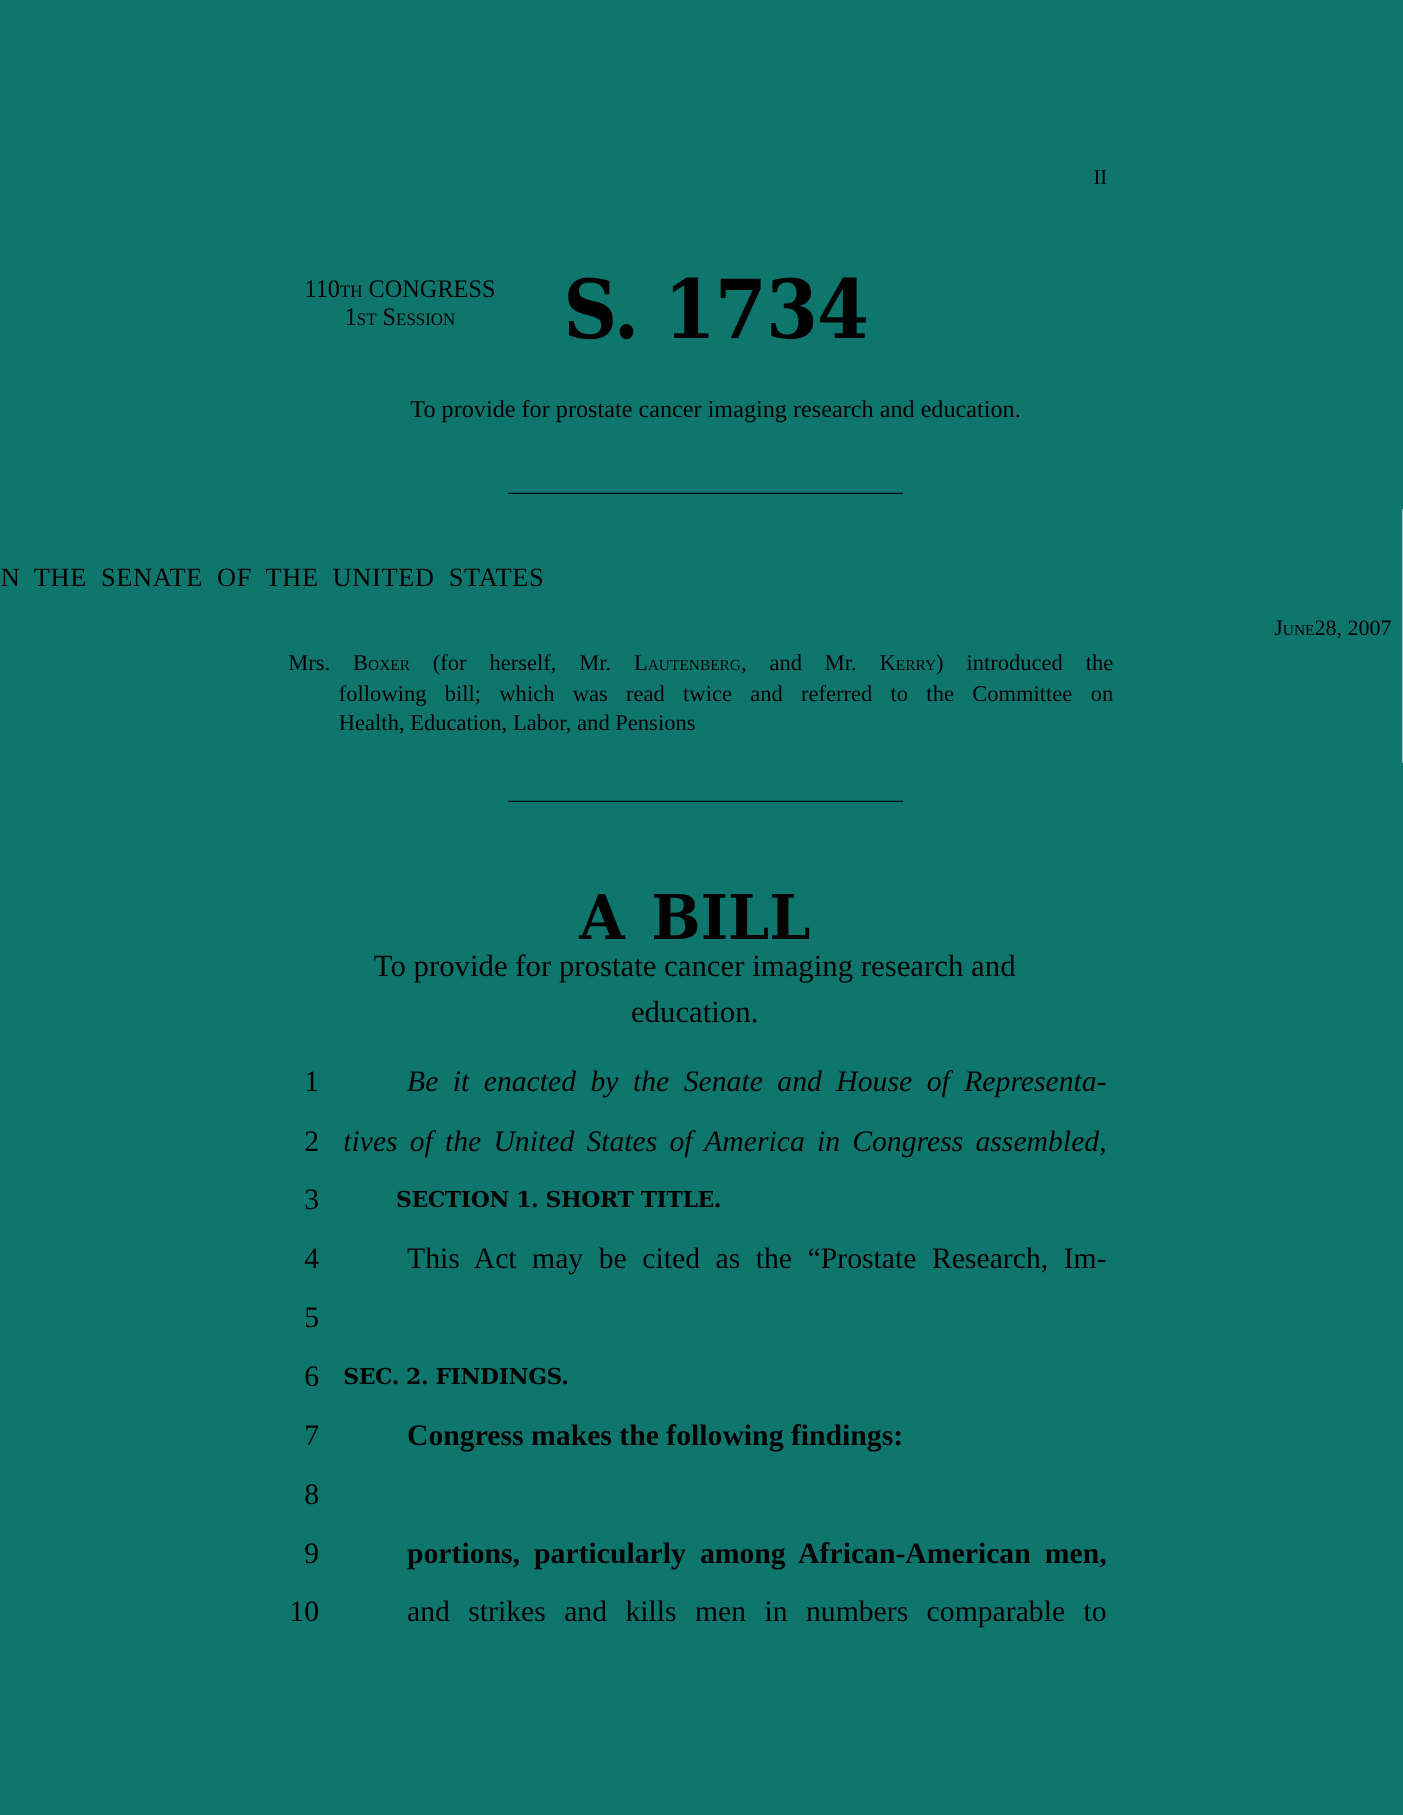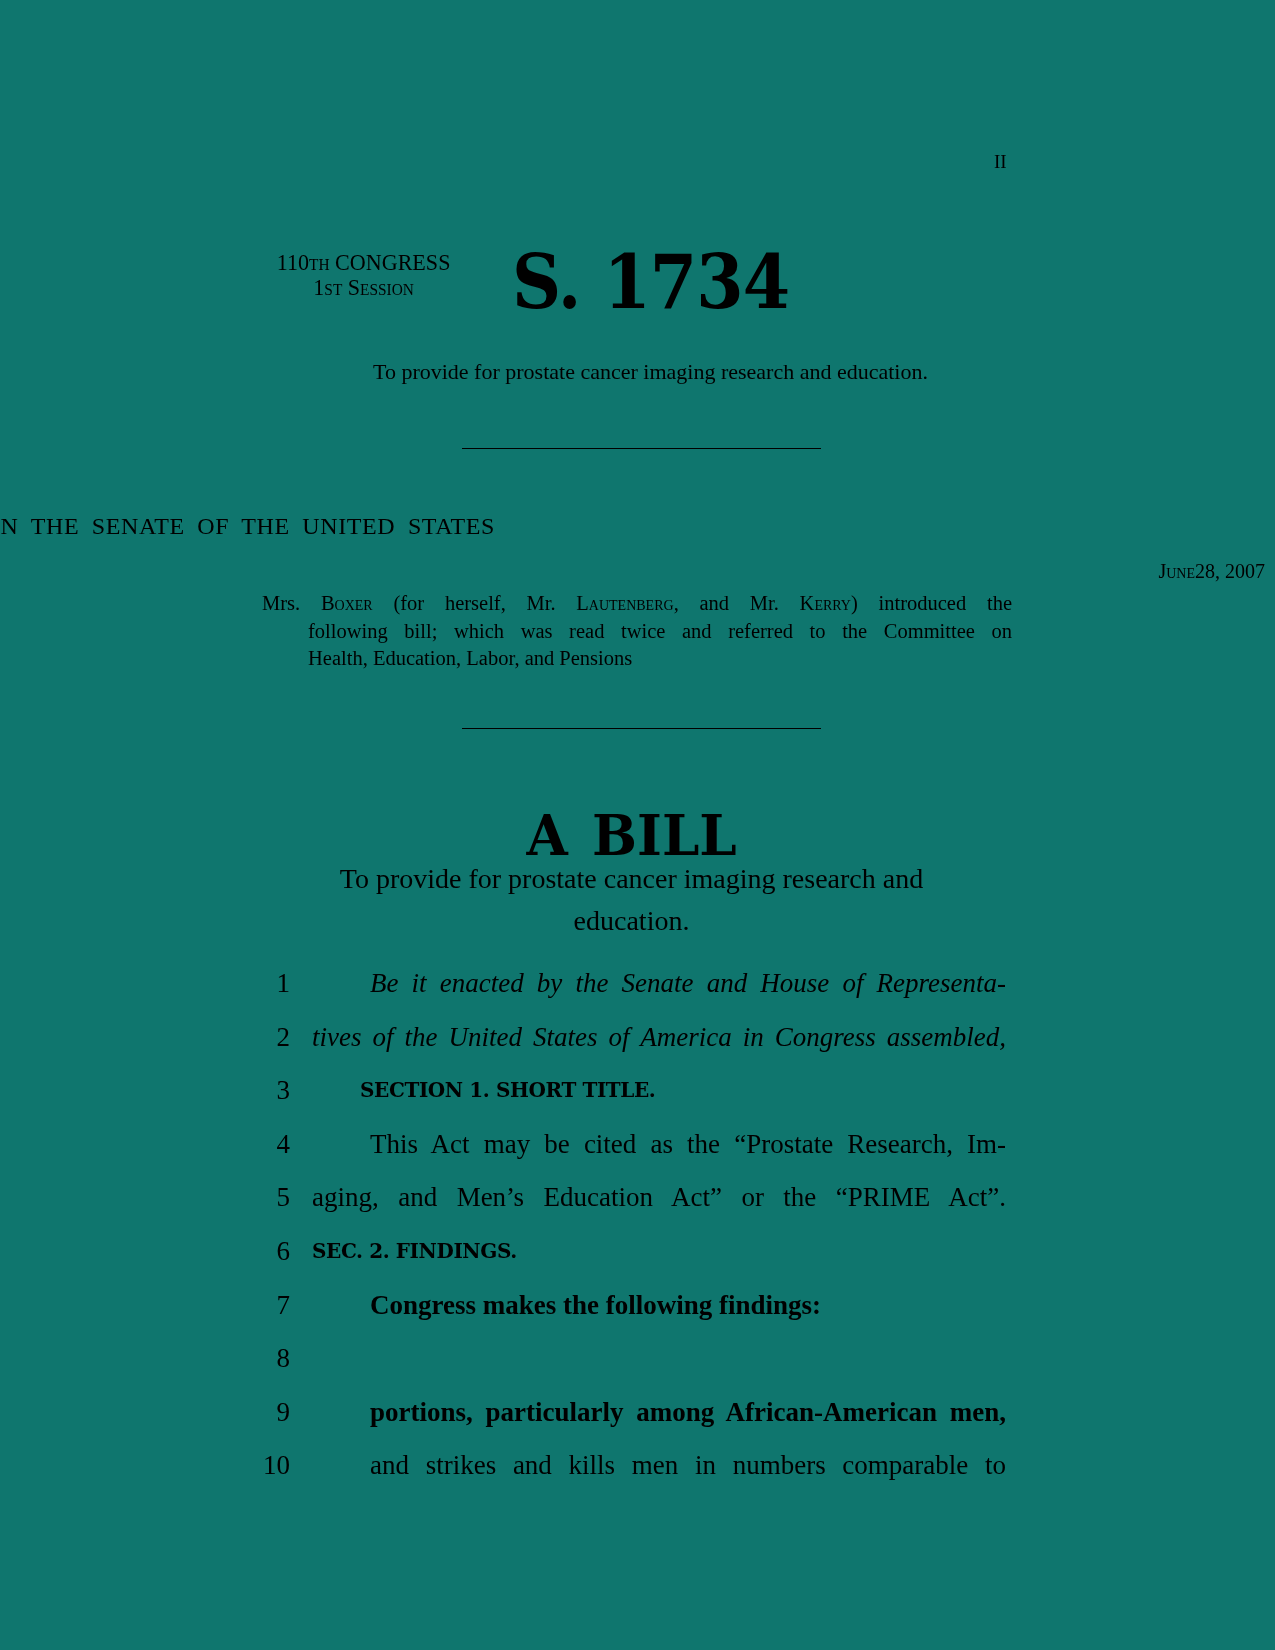--- a/index.html
+++ b/index.html
@@ -209,21 +209,20 @@
       <div class="bline" style="top: 1070.2px;">
         <span class="lnum">3</span>
         <span class="btext ragged heading" style="left: 312px; margin-left: 48px;">SECTION 1. SHORT TITLE.</span>
       </div>
       <div class="bline" style="top: 1123.8px;">
         <span class="lnum">4</span>
         <span class="btext" style="left: 370px; width: 636px; display: block;">This Act may be cited as the “Prostate Research, Im-</span>
       </div>
       <div class="bline" style="top: 1177.4px;">
         <span class="lnum">5</span>
-        <span class="btext" style="left: 312px; width: 694px; display: block;">aging, and Men’s Education Act” or the “PRIME Act”.</span>
       </div>
       <div class="bline" style="top: 1231px;">
         <span class="lnum">6</span>
         <span class="btext ragged heading" style="left: 312px;">SEC. 2. FINDINGS.</span>
       </div>
       <div class="bline" style="top: 1284.6px;">
         <span class="lnum">7</span>
         <span class="btext ragged" style="left: 370px; font-weight: bold;">Congress makes the following findings:</span>
       </div>
       <div class="bline" style="top: 1338.2px;">

